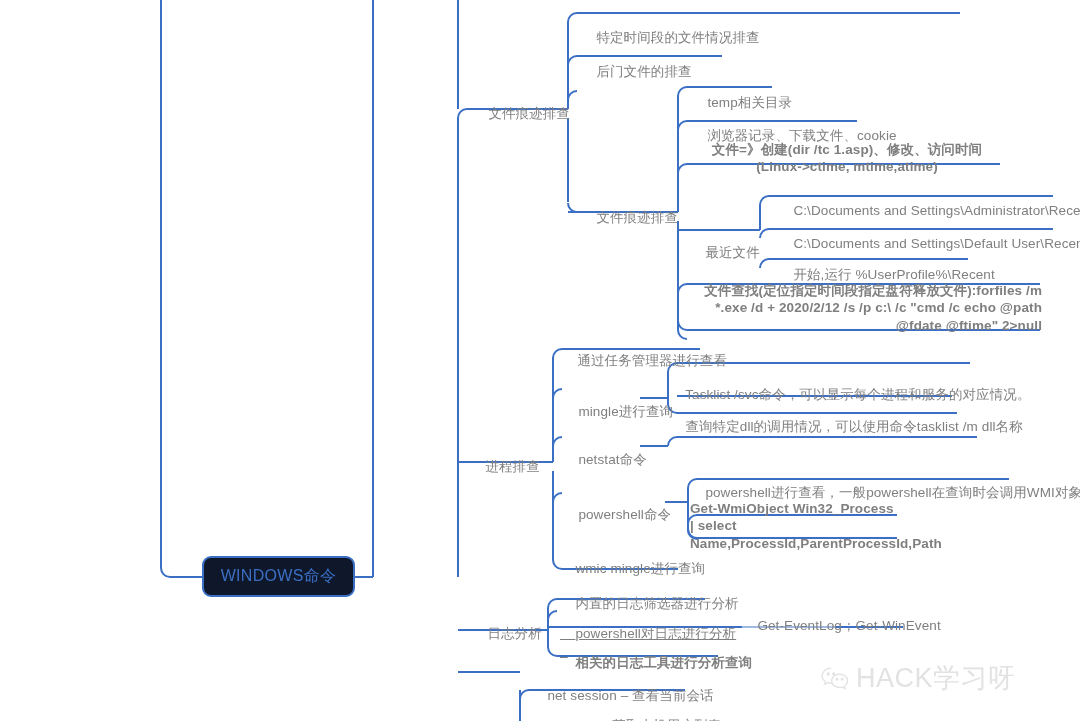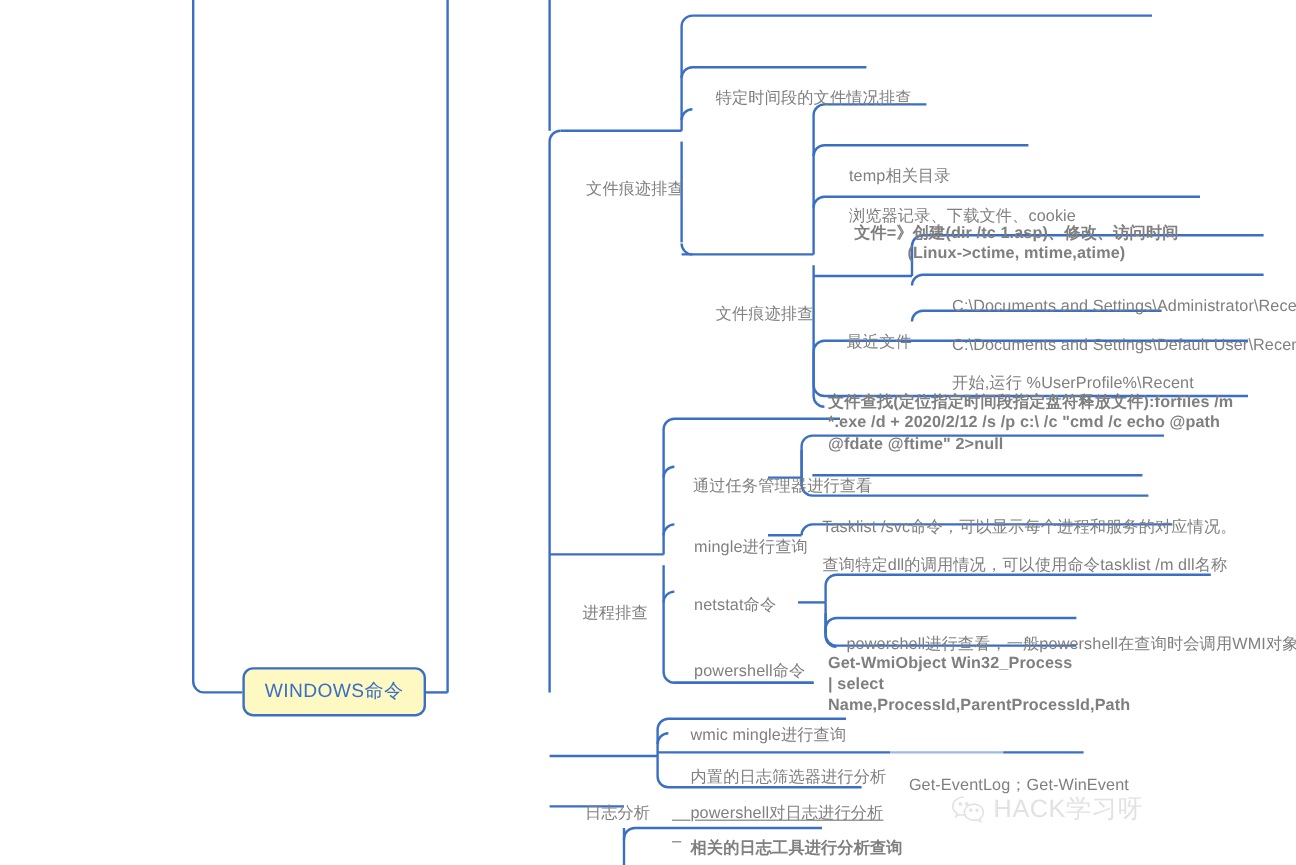--- a/index.html
+++ b/index.html
@@ -27,53 +27,52 @@
     height: 721px;
     pointer-events: none;
   }
   .node {
     position: absolute;
     color: #7f7f7f;
     font-size: 13.5px;
     line-height: 1.28;
     white-space: pre;
     letter-spacing: 0.1px;
-    margin-top: 44px;
   }
   .node.center {
     white-space: normal;
     text-align: center;
     font-weight: bold;
   }
   .root-node {
     position: absolute;
     left: 202px;
     top: 556px;
     width: 153px;
     height: 41px;
     border: 2px solid #3a6fc4;
     border-radius: 9px;
-    background: #fef9c3;
+    background: #0f172a;
     box-sizing: border-box;
     display: flex;
     align-items: center;
     justify-content: center;
     color: #3a6fc4;
     font-size: 16px;
     letter-spacing: 0.3px;
   }
   .watermark {
     position: absolute;
-    left: 792px;
+    left: 820px;
     top: 660px;
     display: flex;
     align-items: center;
     gap: 6px;
     color: #e2e2e2;
-    font-size: 21px;
+    font-size: 27px;
     letter-spacing: 0.5px;
     user-select: none;
   }
   .watermark svg { display: block; }
 </style>
 </head>
 <body>
 
 <div id="canvas">
 
@@ -162,49 +161,52 @@
   <div class="root-node">
     <span>WINDOWS命令</span>
   </div>
 
   <div class="node" style="left:473px; top:88px;">
     <span>文件痕迹排查</span>
   </div>
   <div class="node" style="left:581px; top:12px;">
     <span>特定时间段的文件情况排查</span>
   </div>
+  <div class="node" style="left:581px; top:46px;">
+    <span>后门文件的排查</span>
+  </div>
 
   <div class="node" style="left:581px; top:192px;">
     <span>文件痕迹排查</span>
   </div>
   <div class="node" style="left:692px; top:77px;">
     <span>temp相关目录</span>
   </div>
   <div class="node" style="left:692px; top:110px;">
     <span>浏览器记录、下载文件、cookie</span>
   </div>
   <div class="node center" style="left:692px; top:141px; width:310px; text-align:center;">
     <span>文件=》创建(dir /tc 1.asp)、修改、访问时间(Linux-&gt;ctime,
 mtime,atime)</span>
   </div>
 
-  <div class="node" style="left:690px; top:215px;text-align:right;">
+  <div class="node" style="left:690px; top:227px;text-align:right;">
     <span>最近文件</span>
   </div>
   <div class="node" style="left:778px; top:185px;">
     <span>C:\Documents and Settings\Administrator\Recent</span>
   </div>
   <div class="node" style="left:778px; top:218px;">
     <span>C:\Documents and Settings\Default User\Recent</span>
   </div>
   <div class="node" style="left:778px; top:249px;">
     <span>开始,运行 %UserProfile%\Recent</span>
   </div>
 
-  <div class="node center" style="left:690px; top:282px; width:352px; text-align:left;">
+  <div class="node center" style="left:690px; top:282px; width:352px; text-align:right;">
     <span>文件查找(定位指定时间段指定盘符释放文件):forfiles /m *.exe /d +
 2020/2/12 /s /p c:\ /c "cmd /c echo @path @fdate @ftime"
 2&gt;null</span>
   </div>
 
   <div class="node" style="left:470px; top:441px;">
     <span>进程排查</span>
   </div>
   <div class="node" style="left:562px; top:335px;">
     <span>通过任务管理器进行查看</span>
@@ -241,21 +243,21 @@
 
   <div class="node" style="left:472px; top:608px;">
     <span>日志分析</span>
   </div>
   <div class="node" style="left:560px; top:578px;">
     <span>内置的日志筛选器进行分析</span>
   </div>
   <div class="node" style="left:560px; top:608px;text-decoration:underline;">
     <span>powershell对日志进行分析</span>
   </div>
-  <div class="node" style="left:742px; top:584px;">
+  <div class="node" style="left:742px; top:600px;">
     <span>Get-EventLog；Get-WinEvent</span>
   </div>
   <div class="node" style="left:560px; top:637px;font-weight:bold;">
     <span>相关的日志工具进行分析查询</span>
   </div>
 
   <div class="node" style="left:532px; top:670px;">
     <span>net session – 查看当前会话</span>
   </div>
   <div class="node" style="left:532px; top:700px;">

